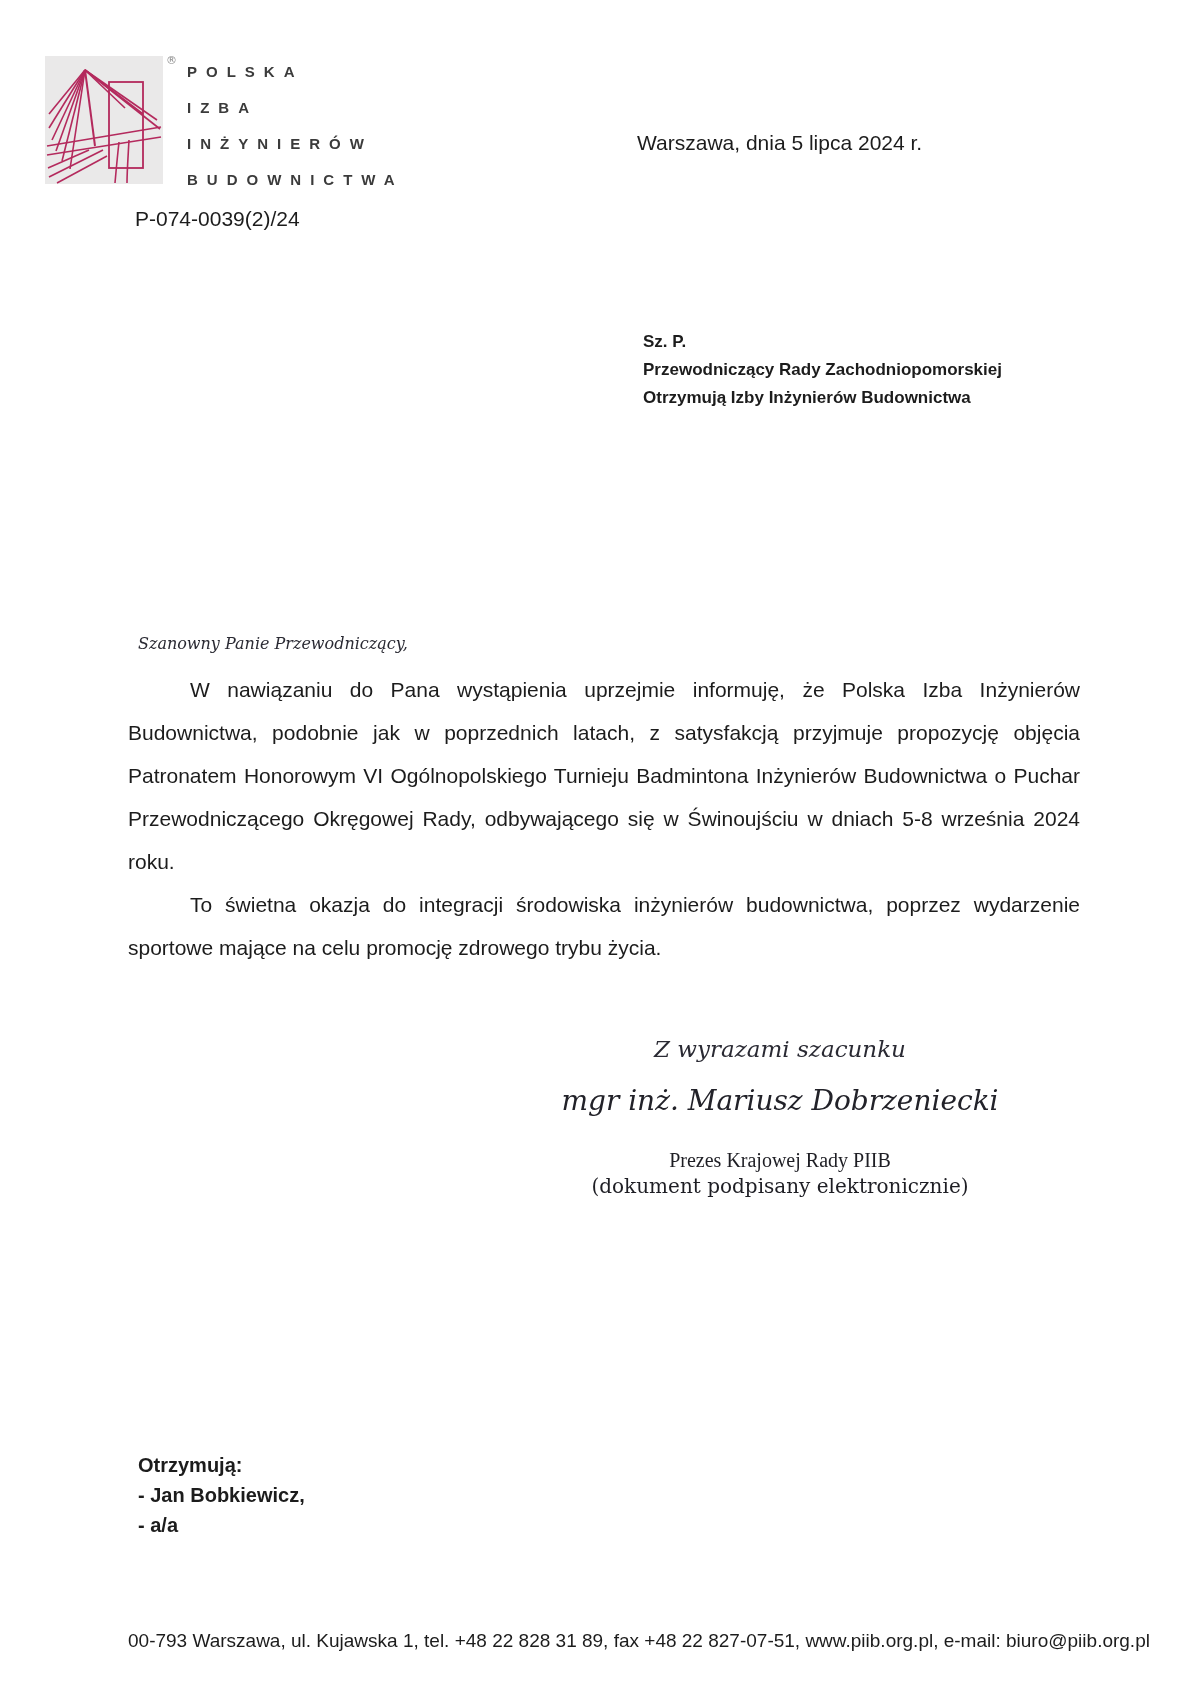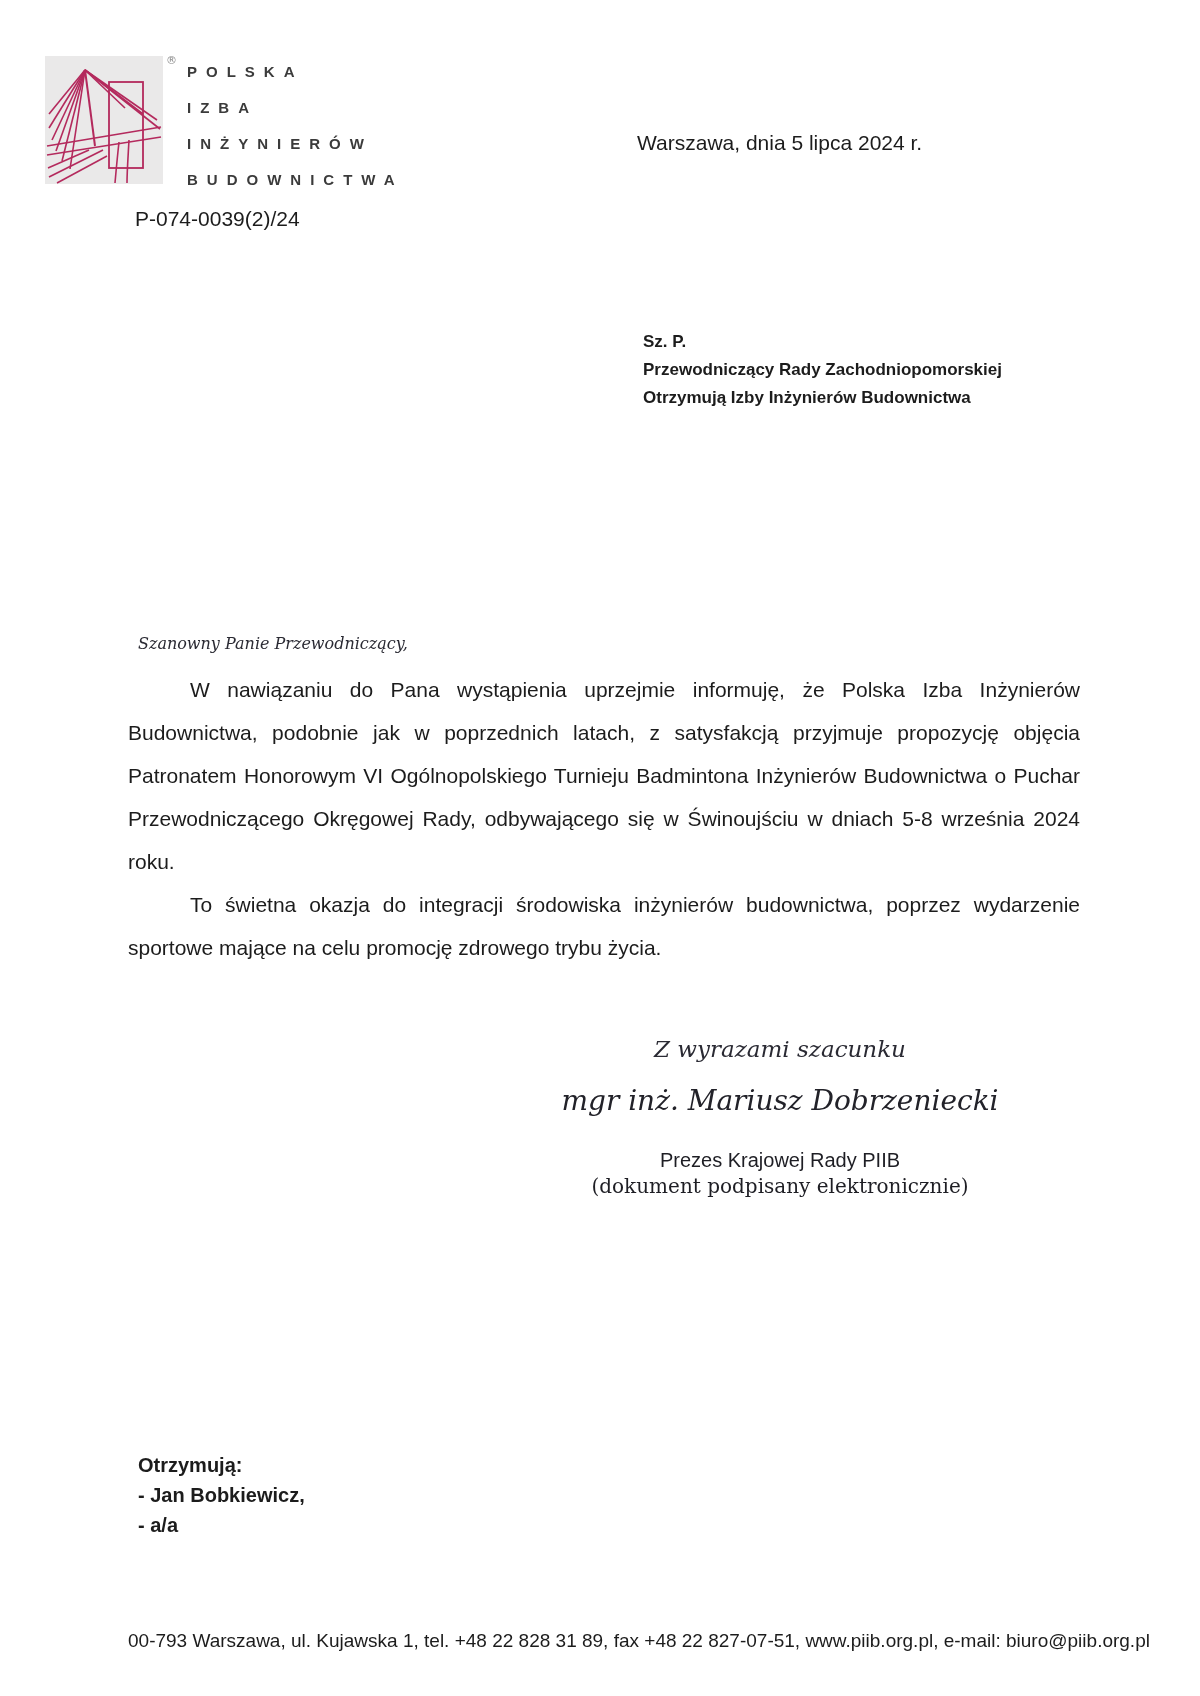--- a/index.html
+++ b/index.html
@@ -86,21 +86,21 @@
   }
   .signer-name{
     margin-top:22px;
     font-family:"DejaVu Serif",serif;
     font-style:italic;
     font-size:28px;
     color:#222229;
   }
   .signer-title{
     margin-top:30px;
-    font-family:Liberation Sans, sans-serif;
+    font-family:Liberation Serif, serif;
     font-size:20px;
     line-height:26px;
     color:#1e1e24;
   }
   .signature-note{
     font-family:"DejaVu Serif",serif;
     font-size:20px;
     line-height:26px;
     color:#1e1e24;
   }

